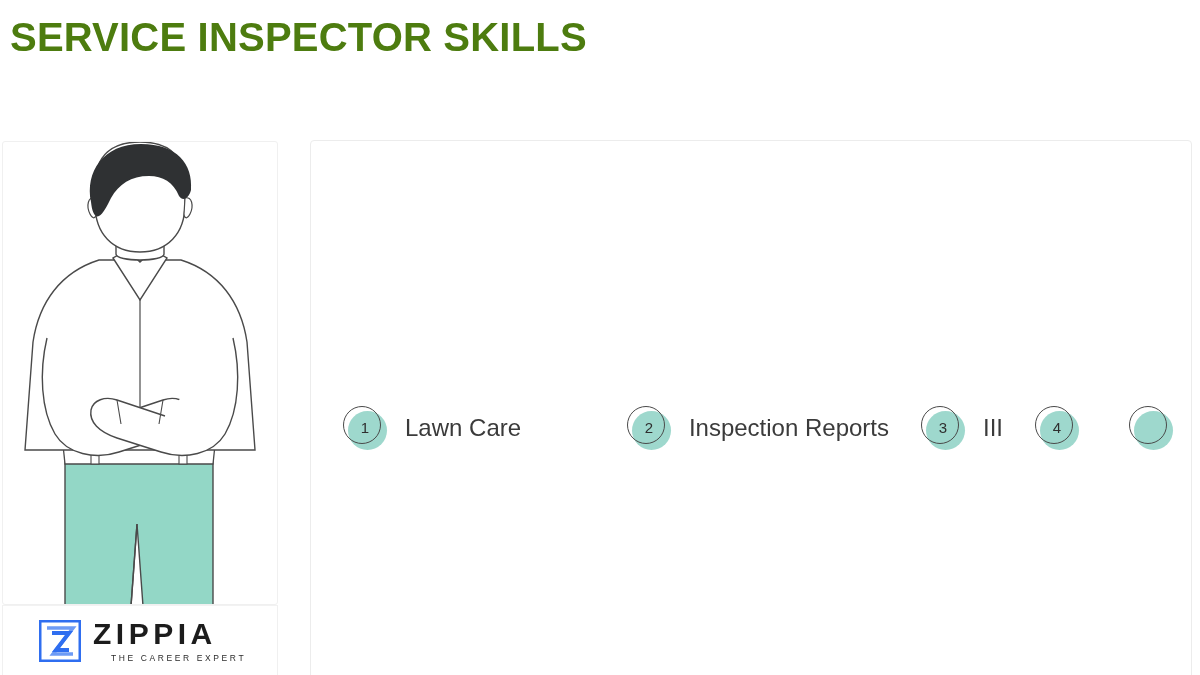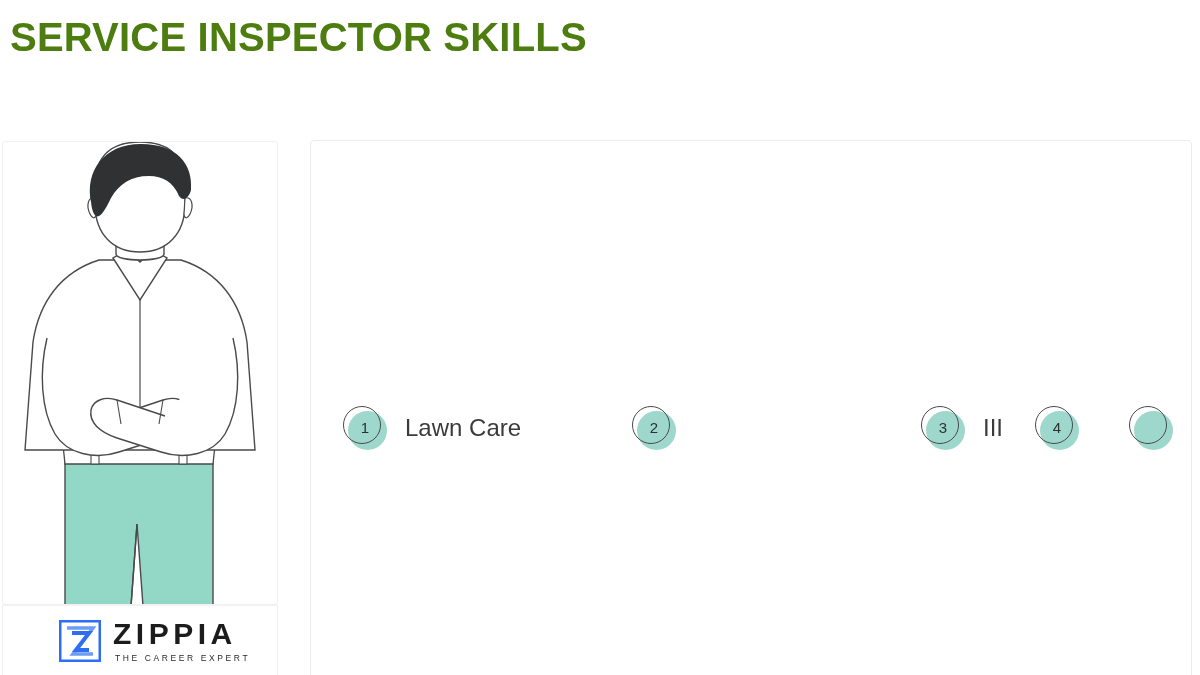--- a/index.html
+++ b/index.html
@@ -53,21 +53,21 @@
 
   
   .logo-strip {
     position: absolute;
     left: 2px;
     top: 605px;
     width: 276px;
     height: 70px;
     display: flex;
     align-items: center;
-    padding-left: 56px;
+    padding-left: 36px;
     box-sizing: border-box;
     border-left: 1px solid #f0f0f0;
     border-right: 1px solid #f0f0f0;
     border-top: 1px solid #f2f2f2;
   }
   .logo-mark {
     width: 42px;
     height: 42px;
     flex: 0 0 auto;
     margin-right: 12px;
@@ -83,21 +83,21 @@
     letter-spacing: 4.5px;
     color: #1c1c1c;
     line-height: 1;
   }
   .logo-tagline {
     font-size: 8.5px;
     letter-spacing: 2.6px;
     color: #2b2b2b;
     line-height: 1;
     margin-top: 5px;
-    margin-left: 2px;
+    margin-left: 18px;
   }
 
   
   .skills-card {
     position: absolute;
     left: 310px;
     top: 140px;
     width: 882px;
     height: 548px;
     background: #ffffff;
@@ -229,20 +229,21 @@
       <span class="skill-label">Lawn Care</span>
     </div>
 
     <div class="skill-item">
       <span class="badge">
         <span class="badge-disc"></span>
         <span class="badge-ring">
           <span class="badge-num">2</span>
         </span>
       </span>
+      <span class="skill-label">Inspection Reports</span>
     </div>
 
     <div class="skill-item">
       <span class="badge">
         <span class="badge-disc"></span>
         <span class="badge-ring">
           <span class="badge-num">3</span>
         </span>
       </span>
       <span class="skill-label">III</span>

